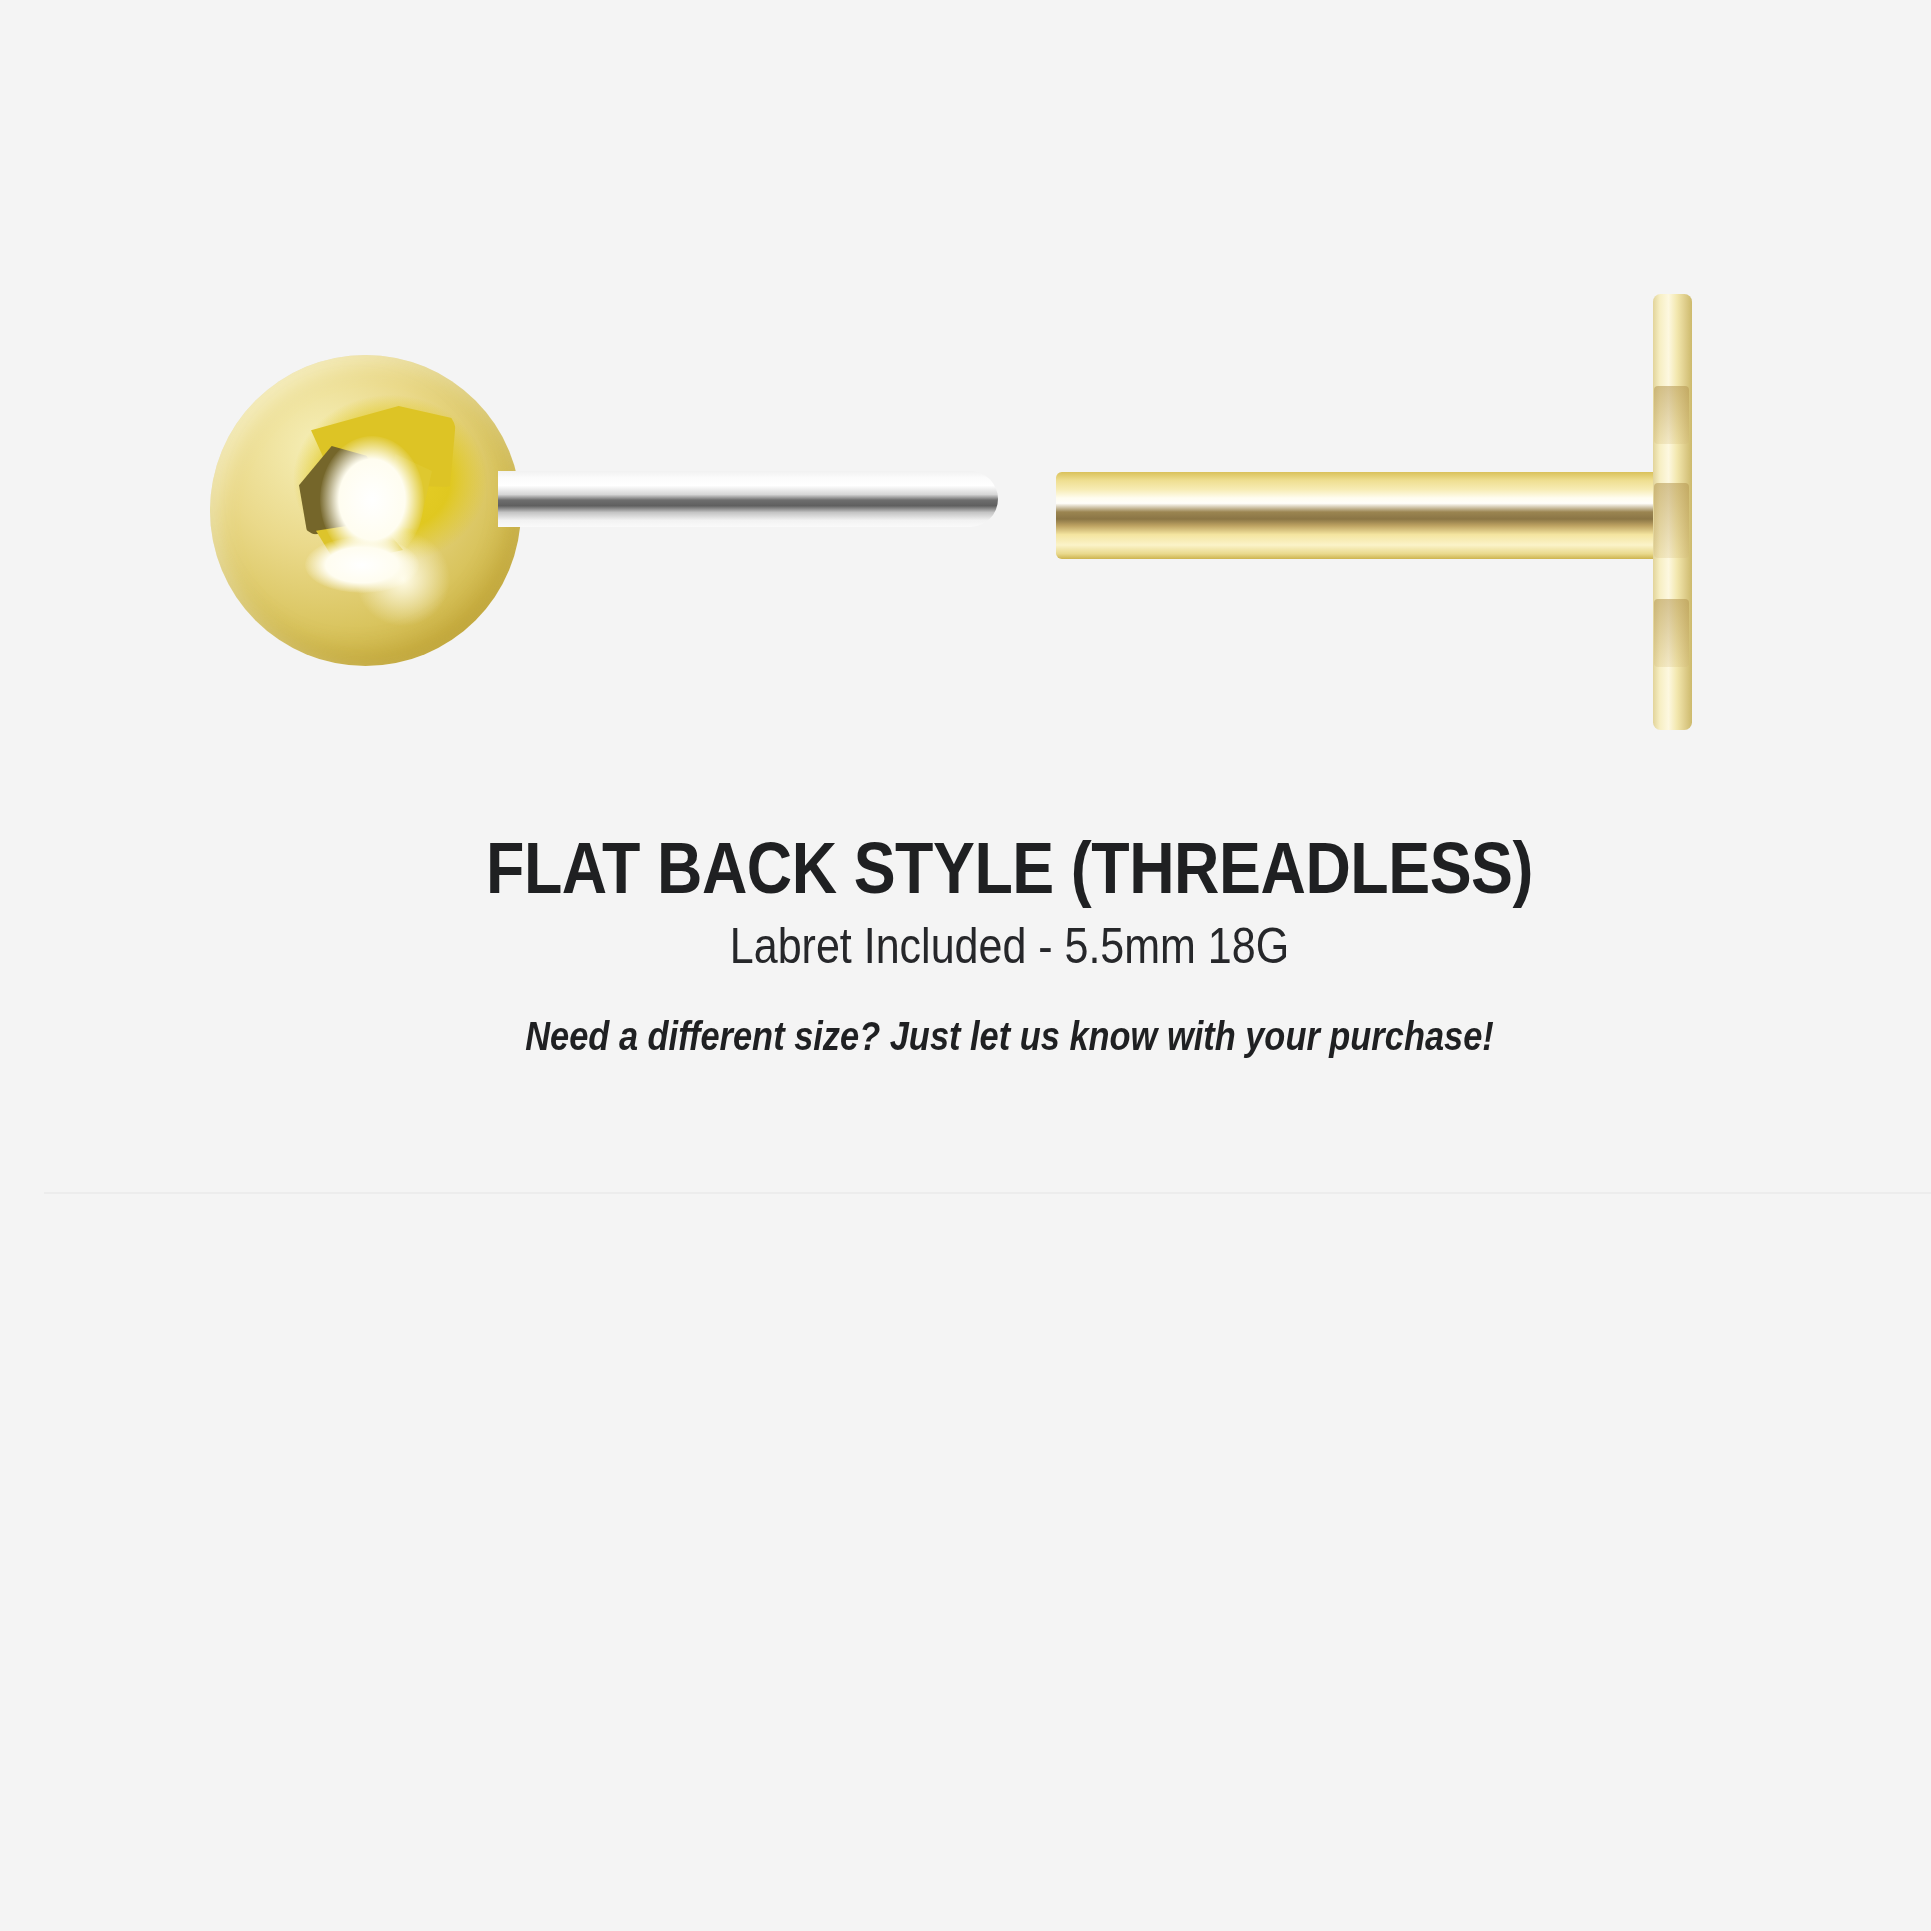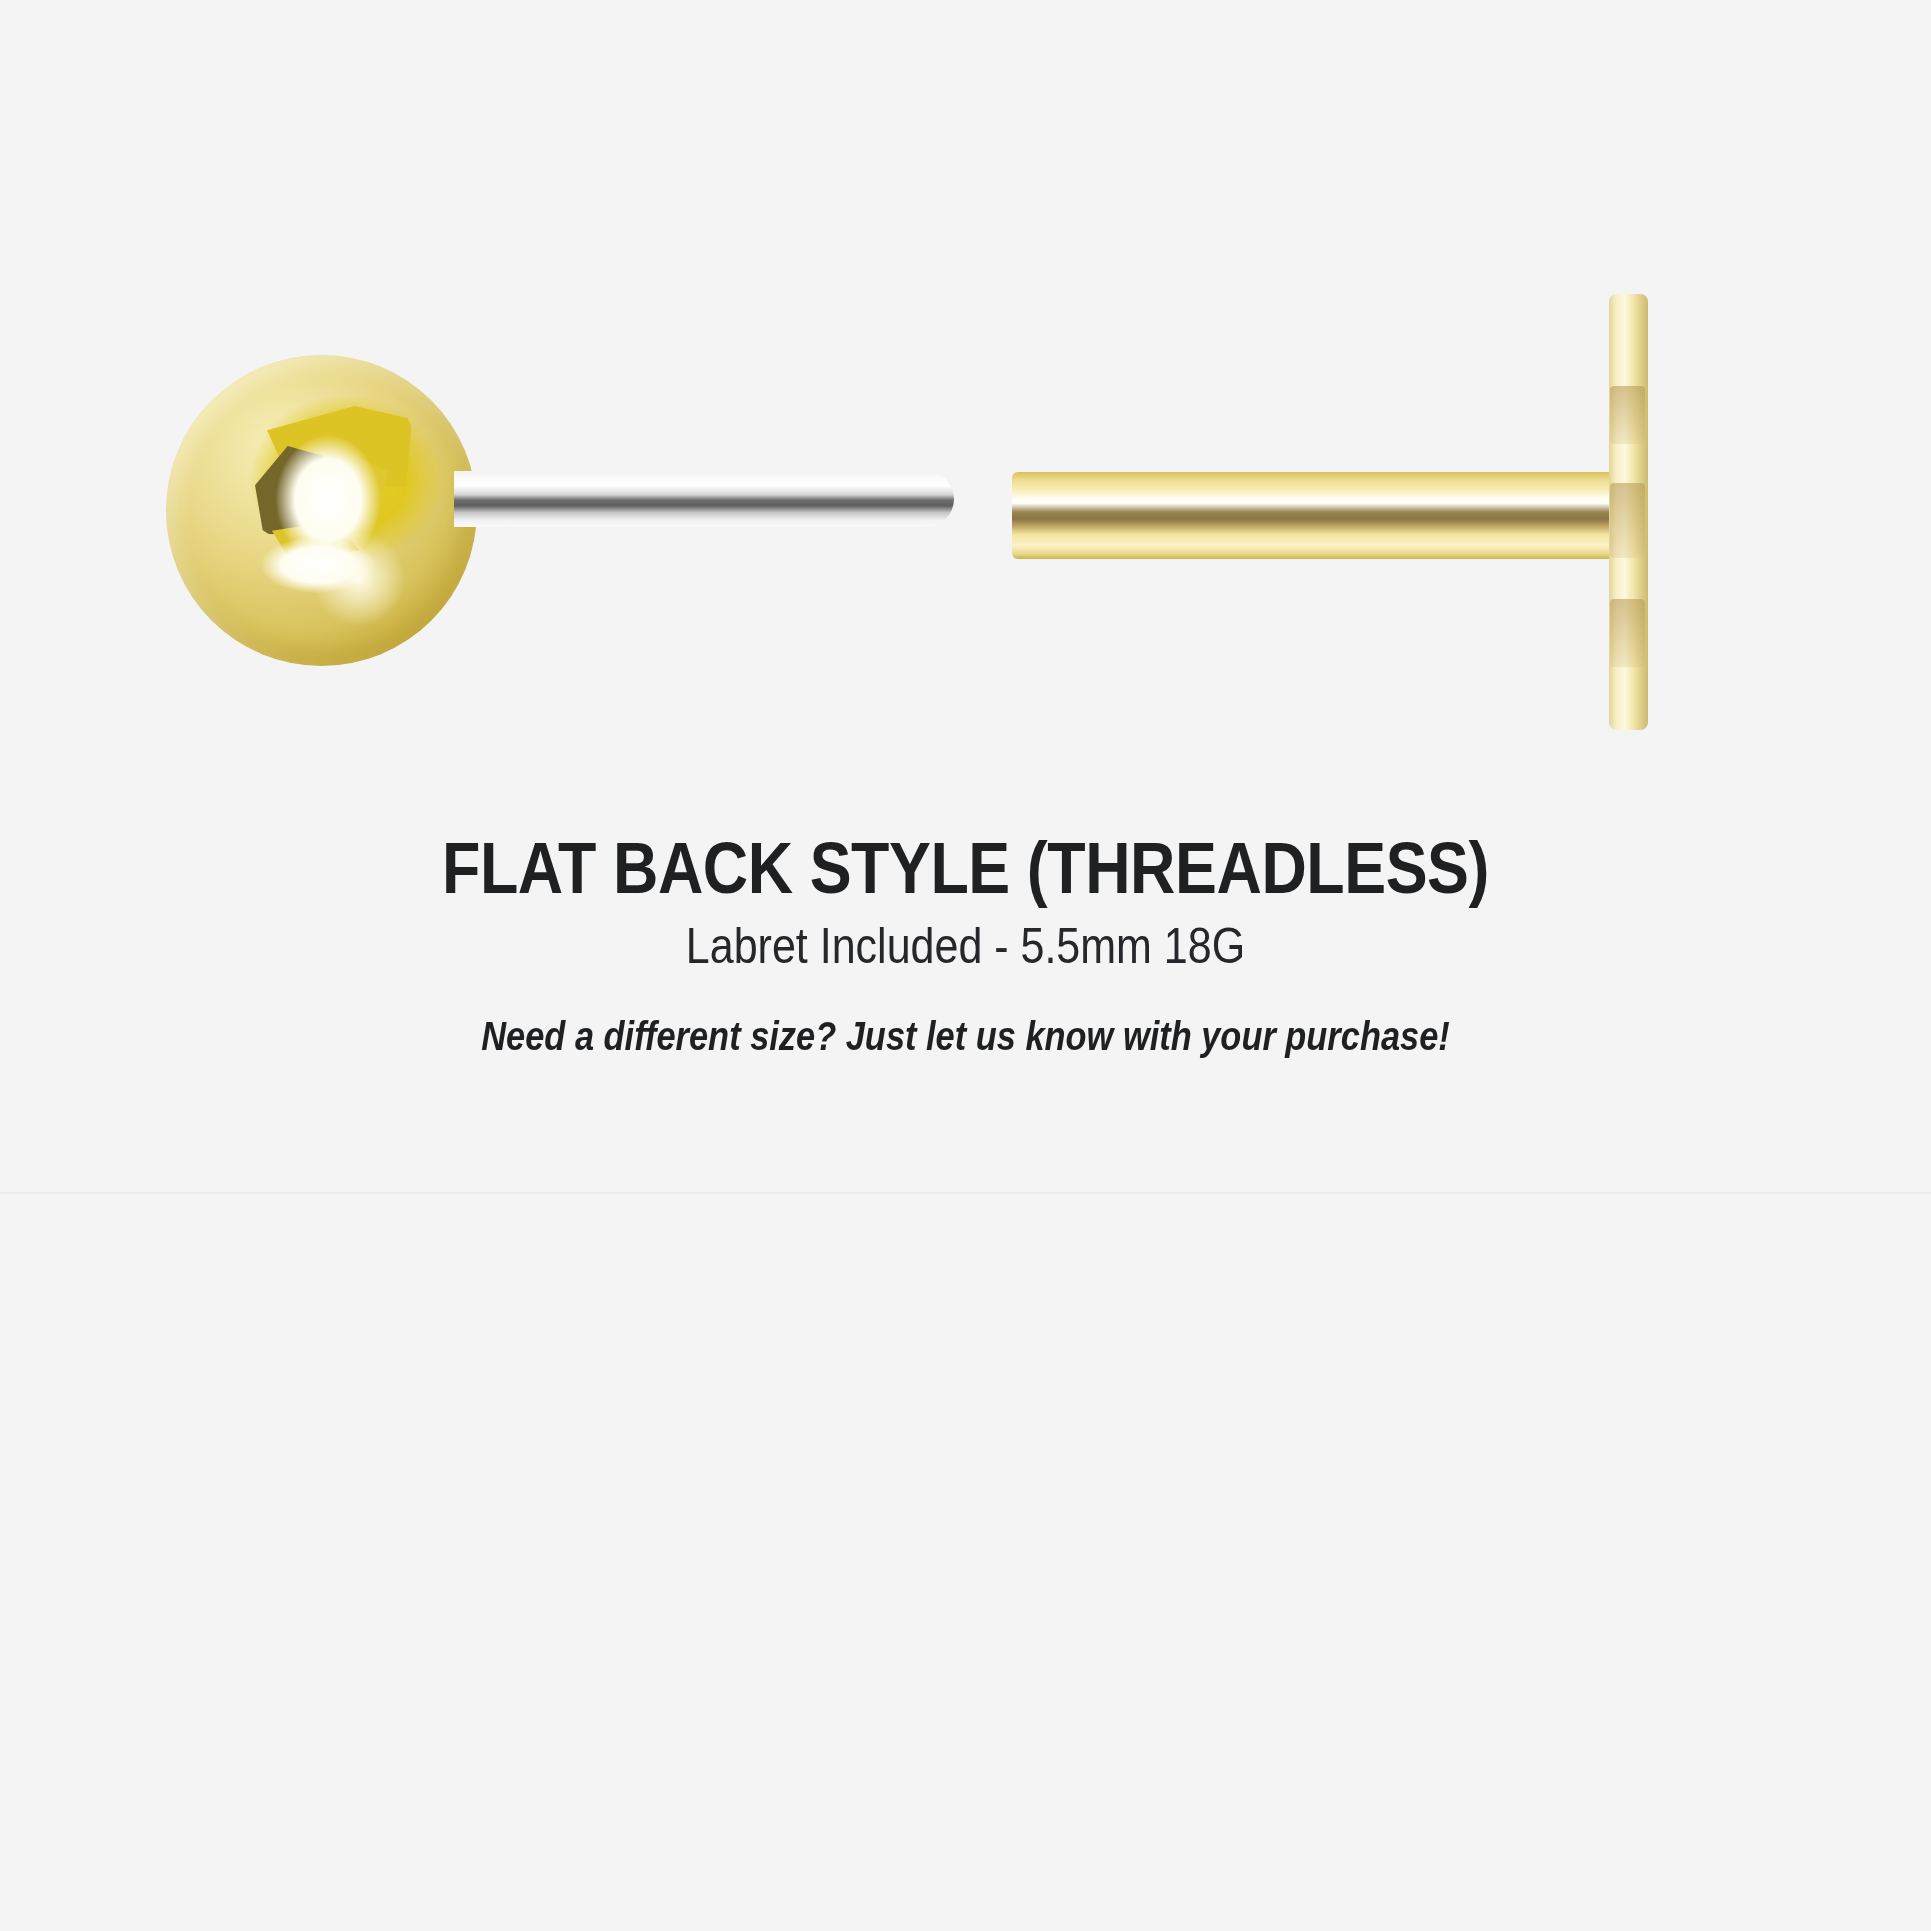--- a/index.html
+++ b/index.html
@@ -6,20 +6,21 @@
   html, body {
     width:1931px; height:1931px;
     background:#f4f4f4;
     font-family:"Liberation Sans", sans-serif;
     overflow:hidden;
   }
   #page {
     position:relative;
     width:1609px; height:1931px;
     background:#14b8a6;
+    margin-left:44px;
   }
 
   
   .section-top { position:absolute; left:0; top:0; width:1931px; height:1193px; background:#f4f4f4; }
   .section-bottom { position:absolute; left:0; top:1194px; width:1931px; height:737px; background:#f4f4f4; }
   .divider {
     position:absolute; left:0; top:1192px; width:1931px; height:1.9px;
     background:#ececec;
   }
 

